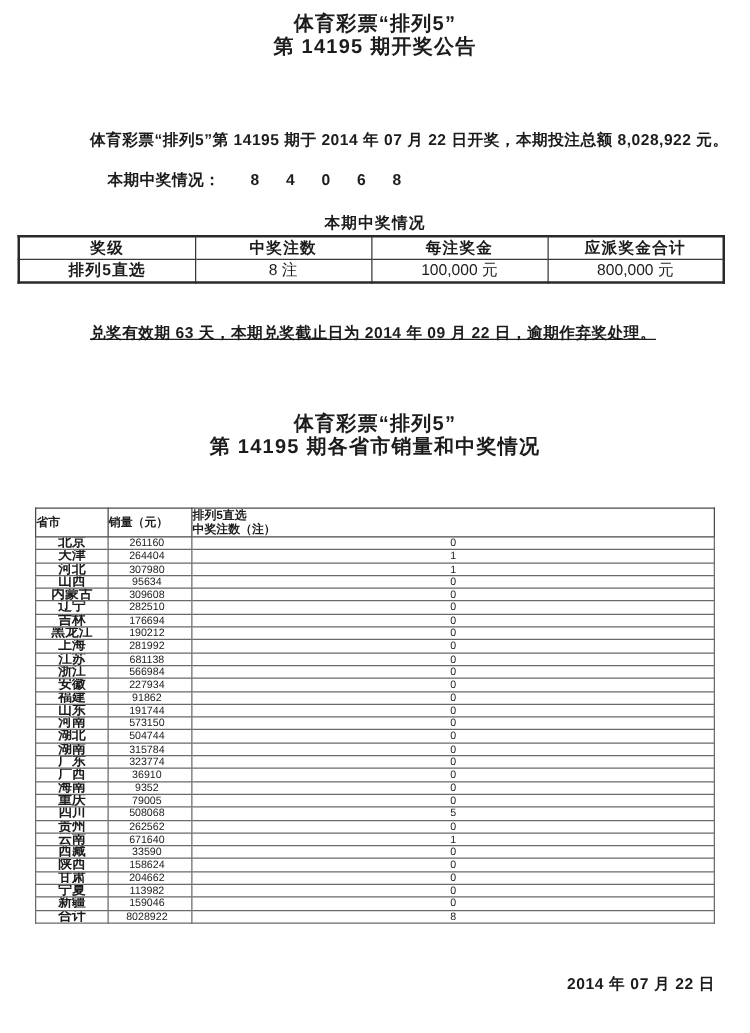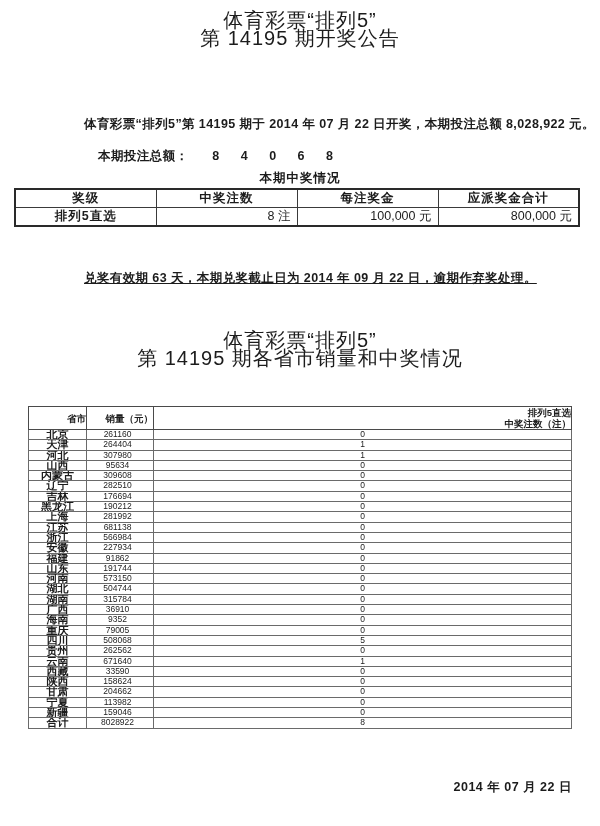--- a/index.html
+++ b/index.html
@@ -3,26 +3,26 @@
 <meta charset="utf-8">
 <style>
   html,body{margin:0;padding:0;}
   body{
     width:600px;height:826px;position:relative;overflow:hidden;
     background:#ffffff;color:#1c1c1c;
     font-family:"Liberation Sans","DejaVu Sans",sans-serif;
   }
   .center-title{
     position:absolute;left:0;width:600px;text-align:center;
-    font-size:20px;font-weight:normal;line-height:18px;letter-spacing:1px;
+    font-size:16px;font-weight:bold;line-height:18px;letter-spacing:1px;
   }
   #title-block-1{top:11px;}
   #title-block-2{top:331px;}
   .para{
-    position:absolute;margin:12px;font-size:12.5px;font-weight:bold;
+    position:absolute;margin:0;font-size:12.5px;font-weight:bold;
     white-space:nowrap;letter-spacing:0.4px;text-align:center;
   }
   #intro-para{top:104px;left:72px;}
   #result-line{top:136px;left:86px;}
   #result-line .digits{margin-left:24px;letter-spacing:9px;font-weight:bold;}
   #redeem-para{top:258px;left:72px;text-decoration:underline;}
   #table1-caption{
     position:absolute;top:170px;left:0;width:600px;text-align:center;
     font-size:12.5px;font-weight:bold;letter-spacing:1px;
   }
@@ -30,28 +30,28 @@
   #prize-table{
     position:absolute;top:188px;left:14px;width:566px;
     font-size:12.5px;border:2px solid #2a2a2a;
   }
   #prize-table th,#prize-table td{
     border:1px solid #3a3a3a;height:17px;padding:0 6px;overflow:hidden;
   }
   #prize-table th{font-weight:bold;text-align:center;letter-spacing:1px;}
   #prize-table td{font-weight:bold;}
   #prize-table td.cc{text-align:center;letter-spacing:1px;}
-  #prize-table td.rr{text-align:right;font-weight:normal;}
+  #prize-table td.rr{text-align:center;font-weight:normal;}
   #province-table{
     position:absolute;top:406px;left:28px;width:544px;
     font-size:9px;border:1.5px solid #3a3a3a;
   }
   #province-table th{
     border:1px solid #4a4a4a;height:22px;line-height:11px;padding:0;
-    font-weight:bold;text-align:right;font-size:9.5px;
+    font-weight:bold;text-align:left;font-size:9.5px;
   }
   #province-table td{
     border:1px solid #6a6a6a;height:9.3px;line-height:9.3px;
     padding:0 4px;overflow:hidden;font-size:8.5px;
   }
   #province-table td.prov{text-align:center;font-weight:bold;font-size:11px;}
   #province-table td.sales{text-align:center;padding-right:9px;}
   #province-table td.wins{text-align:center;}
   #footer-date{
     position:absolute;top:779px;left:0;width:572px;text-align:right;
@@ -62,21 +62,21 @@
 <body>
 
 <div id="title-block-1" class="center-title">
   <div>体育彩票“排列5”</div>
   <div>第 14195 期开奖公告</div>
 </div>
 
 <p id="intro-para" class="para">体育彩票“排列5”第 14195 期于 2014 年 07 月 22 日开奖，本期投注总额 8,028,922 元。</p>
 
 <p id="result-line" class="para">
-  <span>本期投注总额：</span><span class="digits">8 4 0 6 8</span>
+  <span>本期中奖情况：</span><span class="digits">8 4 0 6 8</span>
 </p>
 
 <div id="table1-caption">本期中奖情况</div>
 
 <table id="prize-table">
   <colgroup>
       <col style="width:25%">
       <col style="width:25%">
       <col style="width:25%">
       <col style="width:25%">
@@ -202,20 +202,25 @@
         <td class="prov">湖北</td>
         <td class="sales">504744</td>
         <td class="wins">0</td>
       </tr>
       <tr>
         <td class="prov">湖南</td>
         <td class="sales">315784</td>
         <td class="wins">0</td>
       </tr>
       <tr>
+        <td class="prov">广东</td>
+        <td class="sales">323774</td>
+        <td class="wins">0</td>
+      </tr>
+      <tr>
         <td class="prov">广西</td>
         <td class="sales">36910</td>
         <td class="wins">0</td>
       </tr>
       <tr>
         <td class="prov">海南</td>
         <td class="sales">9352</td>
         <td class="wins">0</td>
       </tr>
       <tr>

